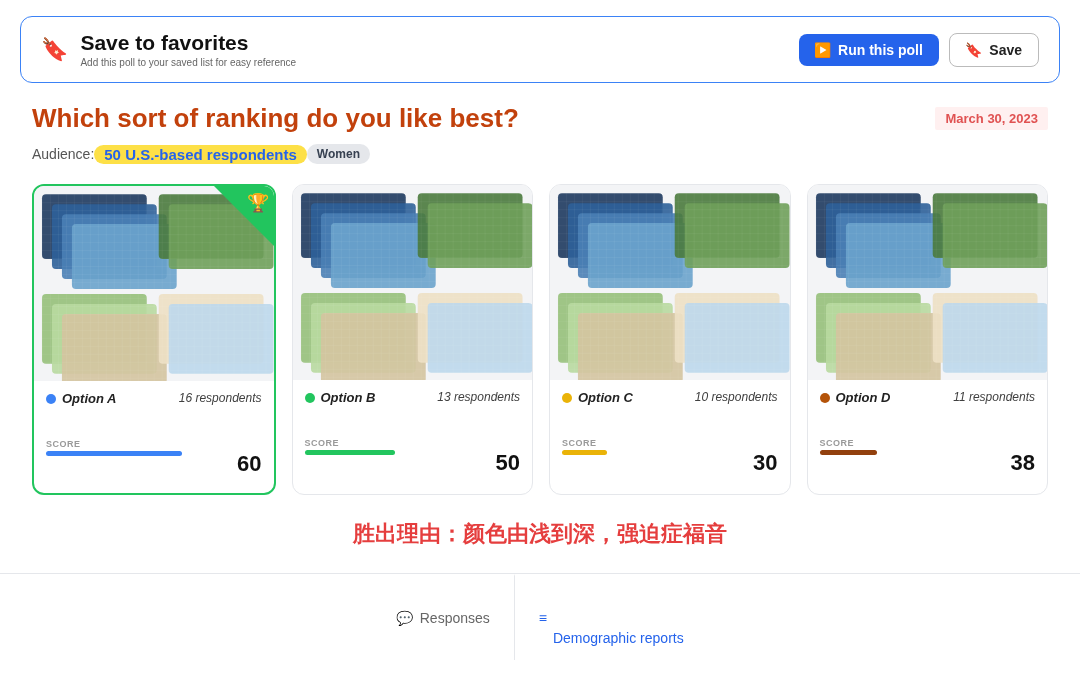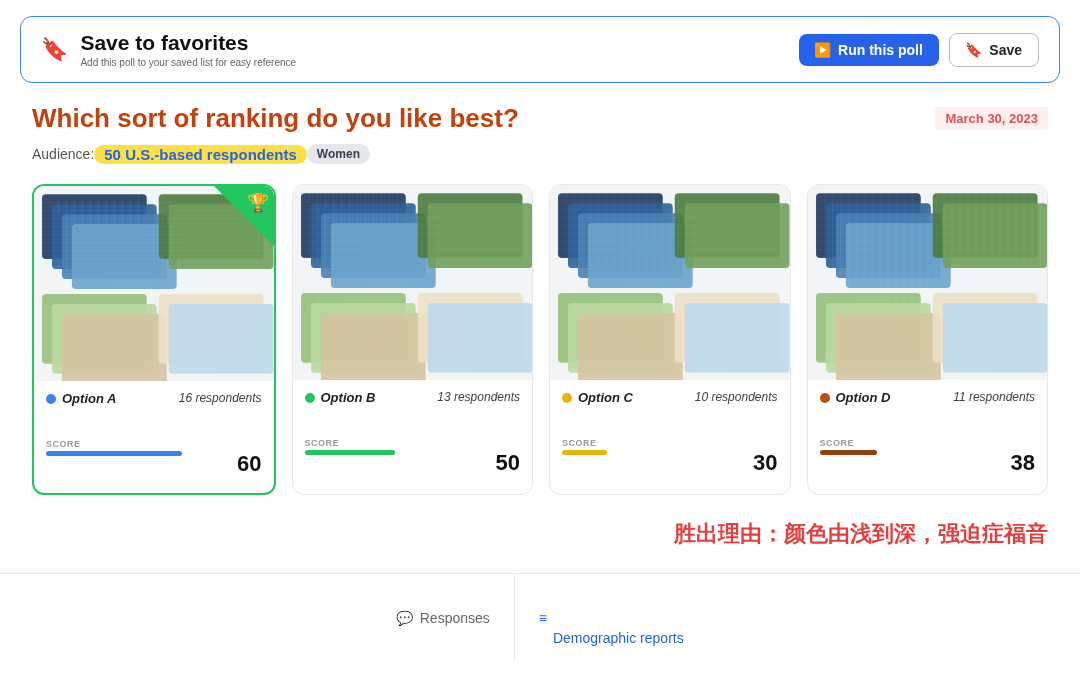--- a/index.html
+++ b/index.html
@@ -228,21 +228,21 @@
       text-align: right;
       margin-top: 33px;
     }
 
     
     .winner-reason {
       color: #e53e3e;
       font-size: 22px;
       font-weight: 700;
       margin-bottom: 24px;
-      text-align: right;
+      text-align: center;
     }
 
     
     .bottom-tabs {
       display: flex;
       justify-content: center;
       gap: 0;
       border-top: 1px solid #e5e7eb;
       padding-top: 0;
       margin-top: 4px;

